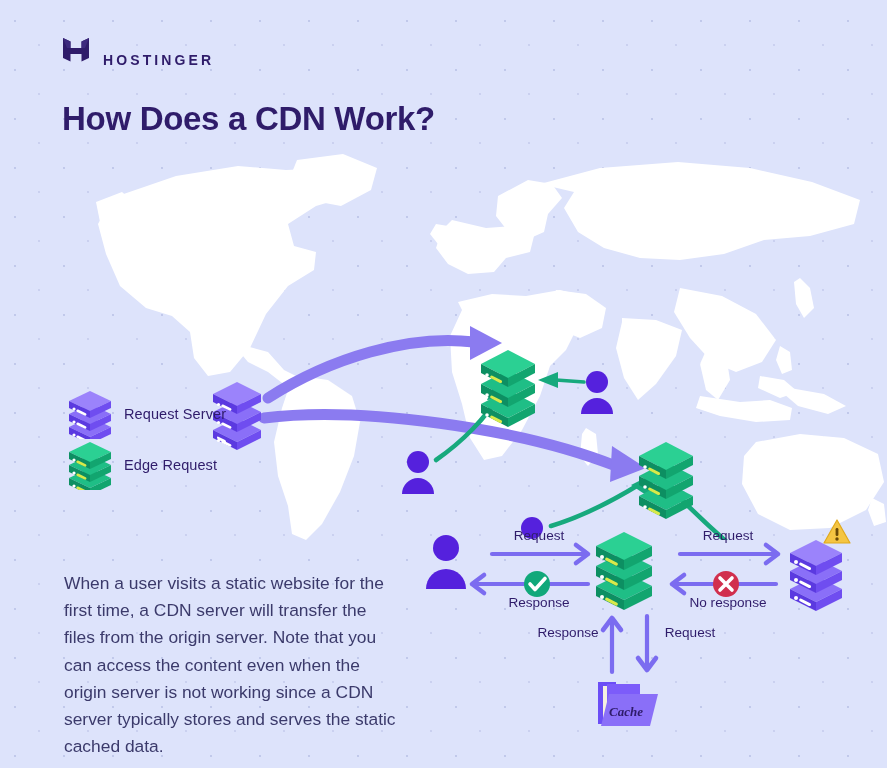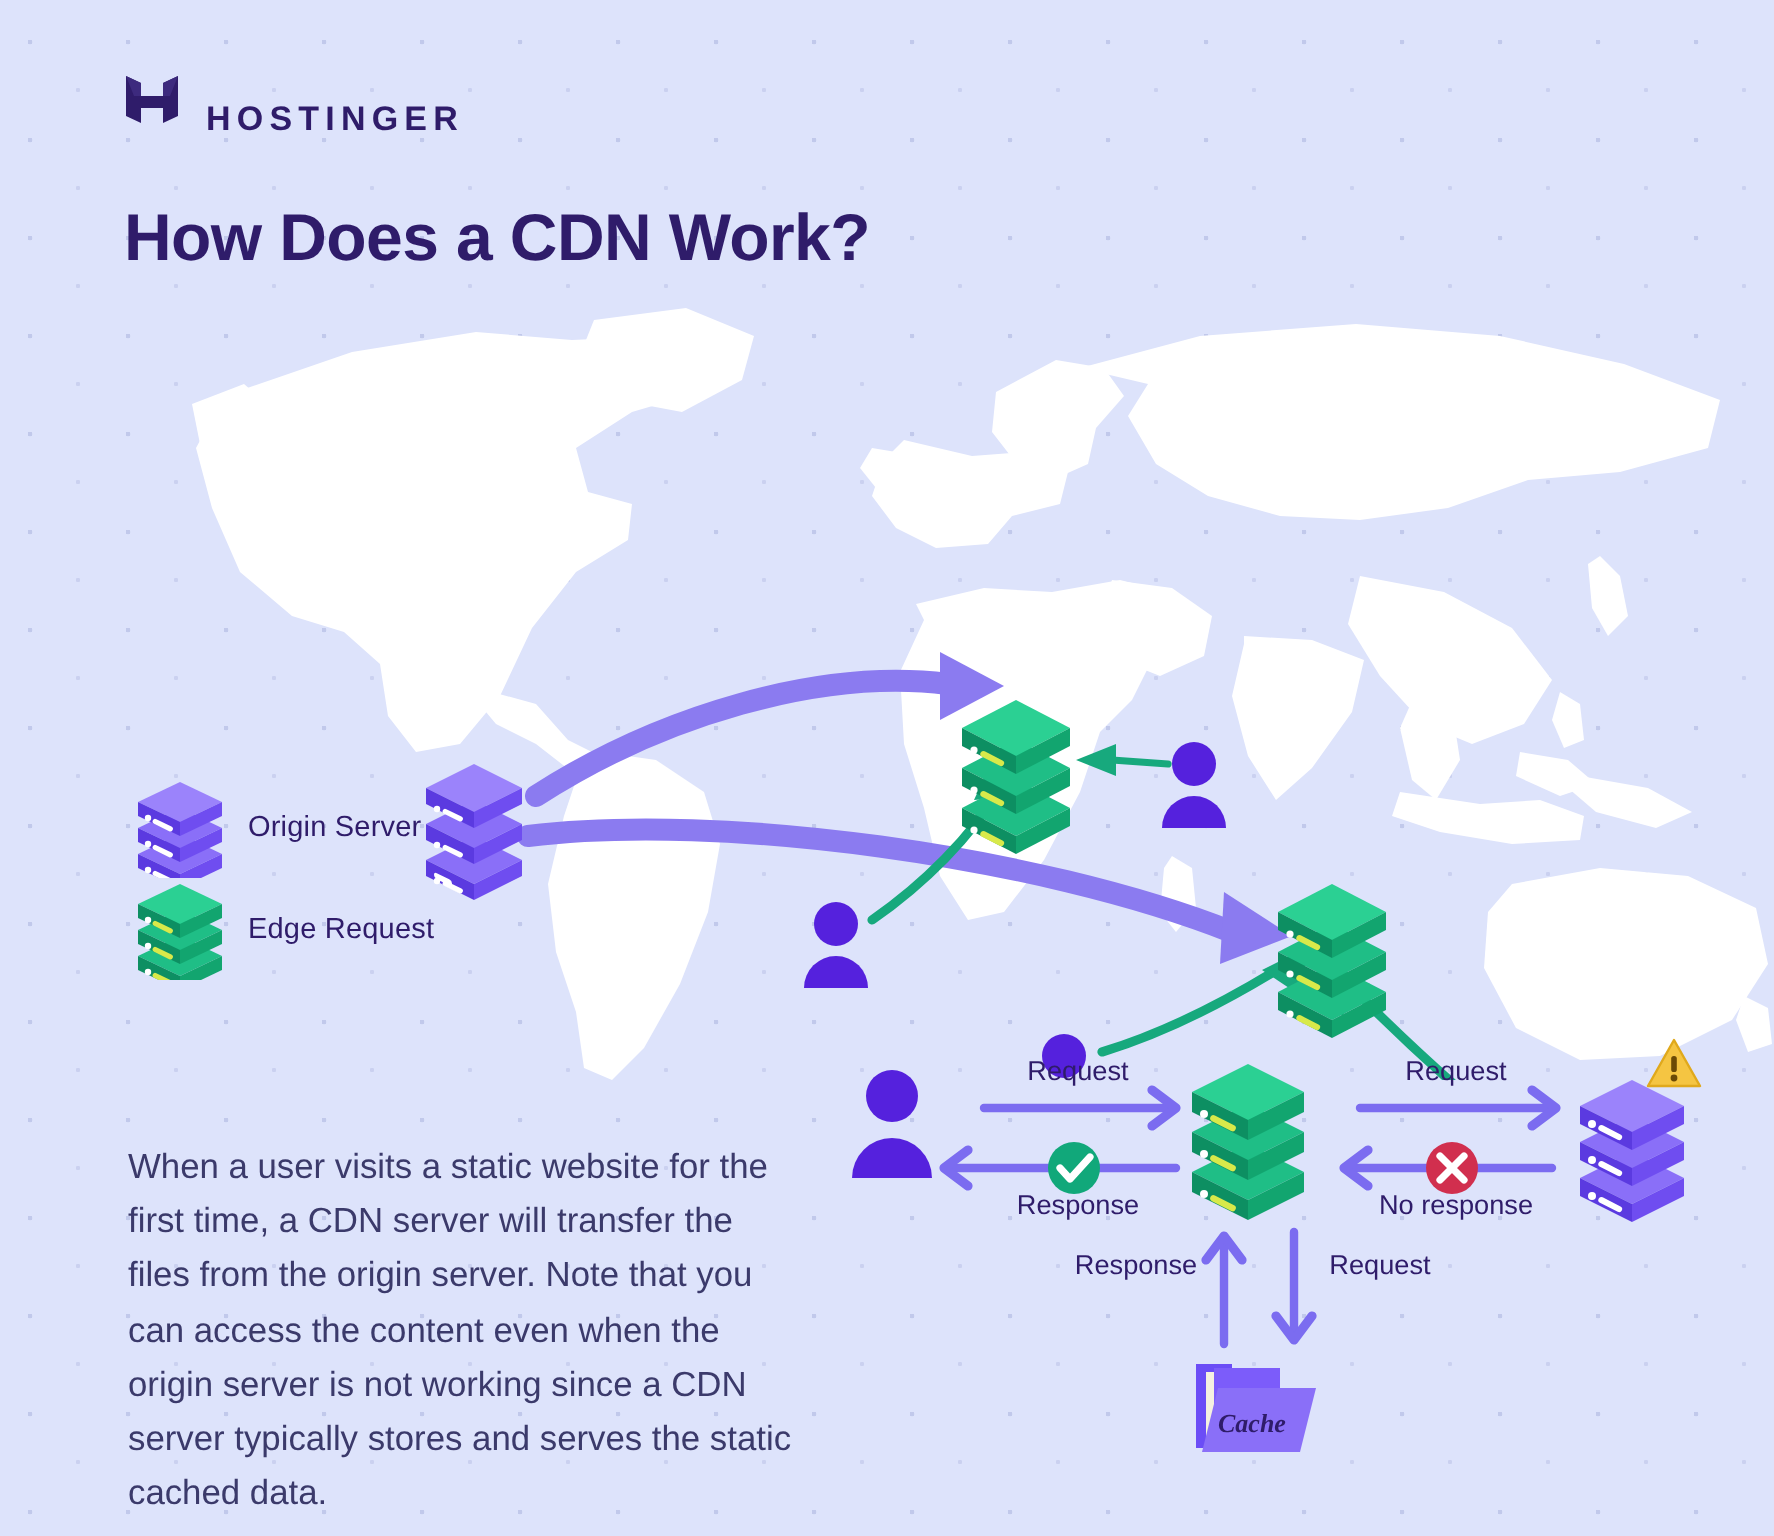--- a/index.html
+++ b/index.html
@@ -15,21 +15,21 @@
     background-image:
       radial-gradient(circle at 1px 1px, rgba(160,168,215,.45) 1.1px, transparent 1.3px),
       radial-gradient(circle at 1px 1px, rgba(160,168,215,.30) 1px, transparent 1.2px);
     background-size:49px 49px, 49px 49px;
     background-position:14px 20px, 38px 44px;
   }
 
   
   .brand{position:absolute;left:62px;top:36px;display:flex;align-items:center;gap:13px;}
   .brand-name{
-    font-size:17px;font-weight:700;letter-spacing:3.1px;color:#2f1c6a;margin-top:13px;
+    font-size:14px;font-weight:700;letter-spacing:3.1px;color:#2f1c6a;margin-top:13px;
   }
   .tagline{
     position:absolute;right:70px;top:44px;
     font-size:16.5px;font-weight:700;color:#2f1c6a;letter-spacing:.2px;
   }
   .page-title{
     position:absolute;left:62px;top:100px;
     font-size:33px;font-weight:700;color:#2f1c6a;letter-spacing:-.3px;
   }
 
@@ -283,21 +283,21 @@
             <path d="M42 12 L21 22 L21 29 L42 19 Z" fill="#6f4df0"></path>
           </g>
           <circle cx="5" cy="20" r="1.6" fill="#fff"></circle>
           <circle cx="5" cy="33" r="1.6" fill="#fff"></circle>
           <circle cx="5" cy="46" r="1.6" fill="#fff"></circle>
           <rect x="8" y="20" width="11" height="2.6" rx="1.3" fill="#fff" transform="rotate(26 8 20)"></rect>
           <rect x="8" y="33" width="11" height="2.6" rx="1.3" fill="#fff" transform="rotate(26 8 33)"></rect>
           <rect x="8" y="46" width="11" height="2.6" rx="1.3" fill="#fff" transform="rotate(26 8 46)"></rect>
         </svg>
       </span>
-      <span class="legend-label">Origin Server</span>
+      <span class="legend-label">Request Server</span>
     </div>
 
     <div class="legend-row">
       <span class="legend-ico">
         <svg width="46" height="50" viewBox="0 0 46 50">
           <g>
             <path d="M21 28 L42 38 L21 48 L0 38 Z" fill="#1fbe86"></path>
             <path d="M0 38 L21 48 L21 55 L0 45 Z" fill="#0d8f62"></path>
             <path d="M42 38 L21 48 L21 55 L42 45 Z" fill="#12a56f"></path>
           </g>

